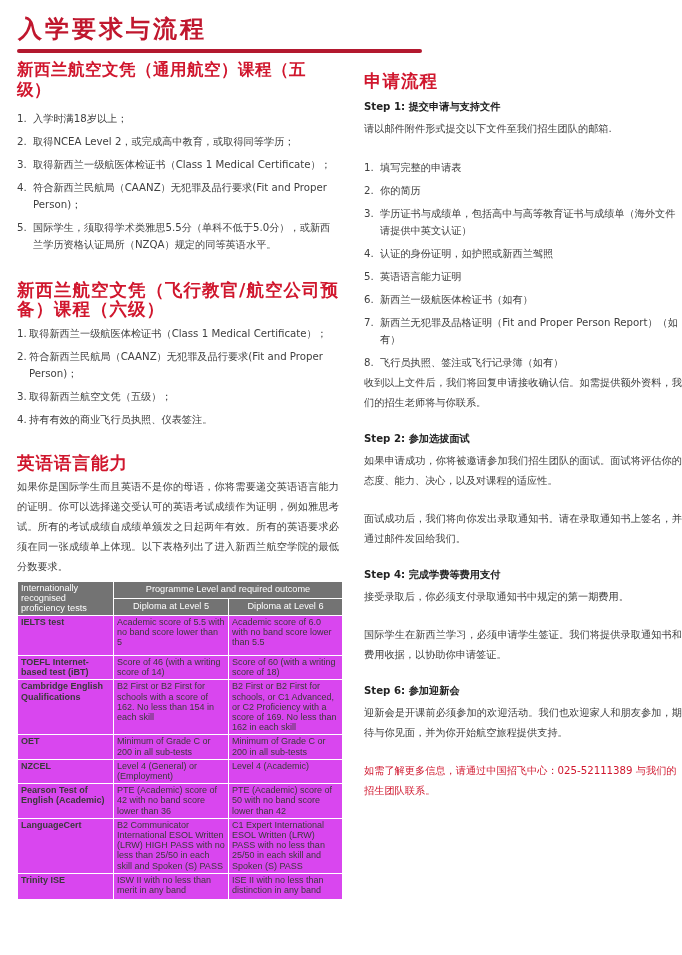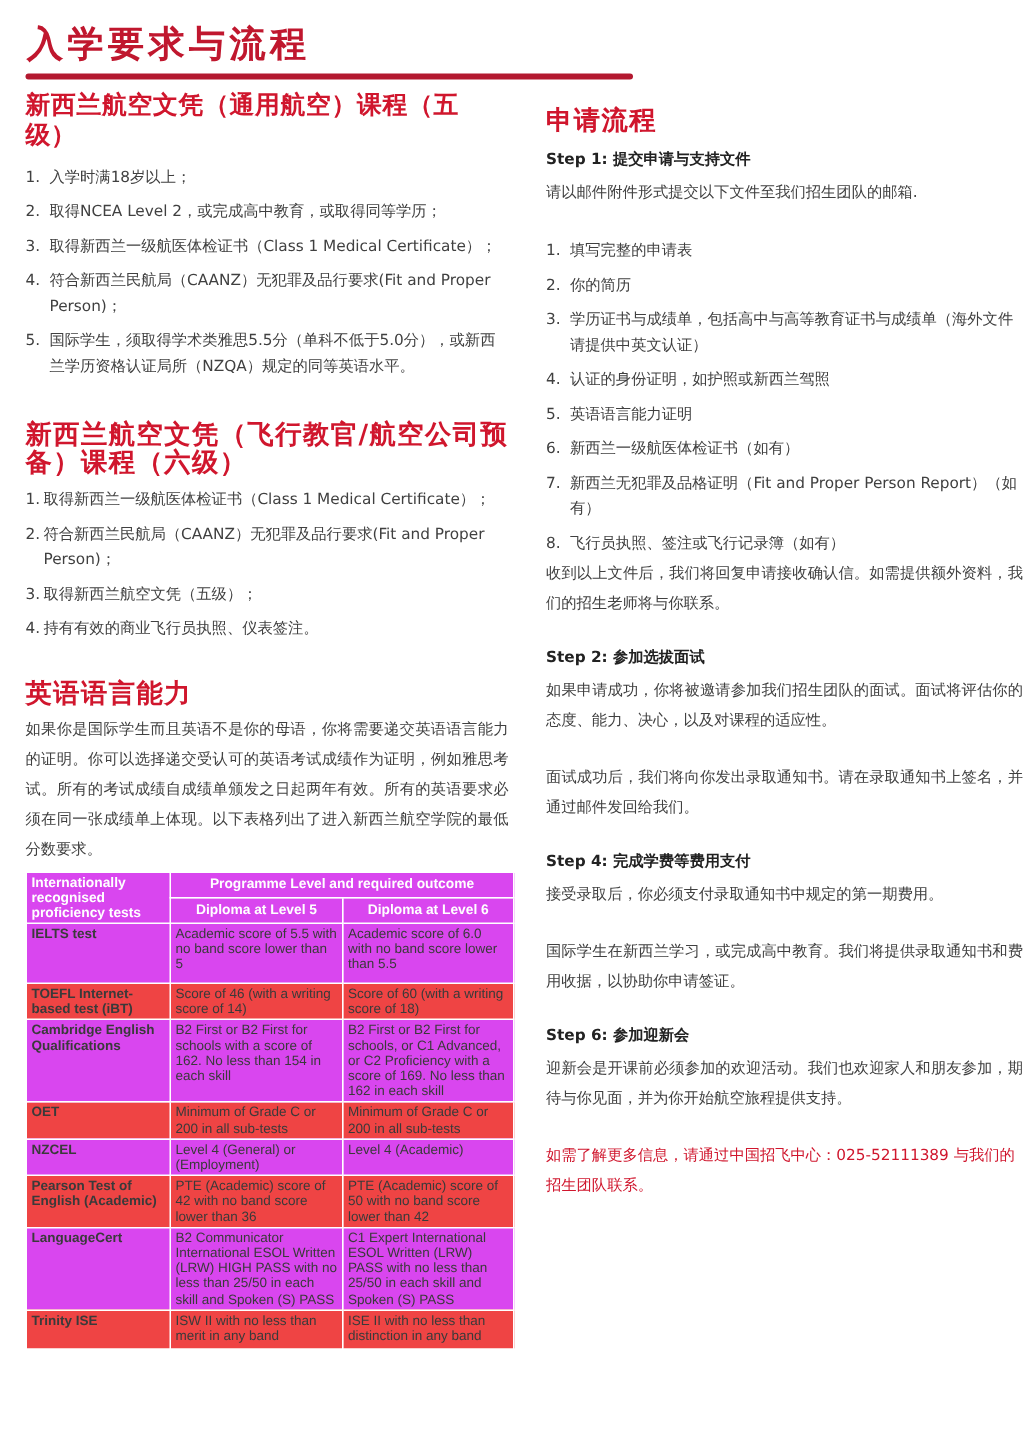--- a/index.html
+++ b/index.html
@@ -18,25 +18,25 @@
     .olist { list-style: none; font-size: 10.2px; line-height: 17px; color: #404040; }
     .olist li { display: flex; margin-bottom: 6px; }
     .olist li .num { flex: 0 0 auto; width: 16px; }
     .olist.tight li .num { width: 12px; }
     .olist li .txt { flex: 1 1 auto; }
 
     .para { font-size: 10.2px; line-height: 20px; color: #404040; text-align: justify; }
 
     table.eng { border-collapse: collapse; width: 326px; font-family: "Liberation Sans", sans-serif; font-size: 9px; line-height: 10.2px; color: #3a3a3a; }
     table.eng th, table.eng td { border: 1px solid #ffffff; padding: 1px 3px 2px 3px; vertical-align: top; text-align: left; }
-    table.eng th { background: #d946ef; color: #ffffff; font-weight: bold; text-align: center; vertical-align: middle; font-size: 9.2px; }
+    table.eng th { background: #737373; color: #ffffff; font-weight: normal; text-align: center; vertical-align: middle; font-size: 9.2px; }
     table.eng th.corner { text-align: left; vertical-align: top; line-height: 10px; }
     table.eng td.test { font-weight: bold; }
     tr.light td { background: #d946ef; }
-    tr.dark td { background: #ef4444; }
+    tr.dark td { background: #d946ef; }
 
     .step-title { font-size: 10.2px; font-weight: bold; color: #222; line-height: 16px; }
     .contact { color: #d0162d; font-size: 10.2px; line-height: 20px; }
   </style>
 </head>
 <body>
 
 <h1 class="page-title">入学要求与流程</h1>
 <div class="title-rule"></div>
 
@@ -202,21 +202,21 @@
   <div style="margin-top:18px;">
     <p class="para" style="margin-top:4px;">面试成功后，我们将向你发出录取通知书。请在录取通知书上签名，并通过邮件发回给我们。</p>
   </div>
 
   <div style="margin-top:18px;">
     <h3 class="step-title">Step 4: 完成学费等费用支付</h3>
     <p class="para" style="margin-top:4px;">接受录取后，你必须支付录取通知书中规定的第一期费用。</p>
   </div>
 
   <div style="margin-top:18px;">
-    <p class="para" style="margin-top:4px;">国际学生在新西兰学习，或完成高中教育。我们将提供录取通知书和费用收据，以协助你申请签证。</p>
+    <p class="para" style="margin-top:4px;">国际学生在新西兰学习，必须申请学生签证。我们将提供录取通知书和费用收据，以协助你申请签证。</p>
   </div>
 
   <div style="margin-top:18px;">
     <h3 class="step-title">Step 6: 参加迎新会</h3>
     <p class="para" style="margin-top:4px;">迎新会是开课前必须参加的欢迎活动。我们也欢迎家人和朋友参加，期待与你见面，并为你开始航空旅程提供支持。</p>
   </div>
 
   <p class="contact" style="margin-top:18px;">如需了解更多信息，请通过中国招飞中心：025-52111389 与我们的招生团队联系。</p>
 </div>
 

